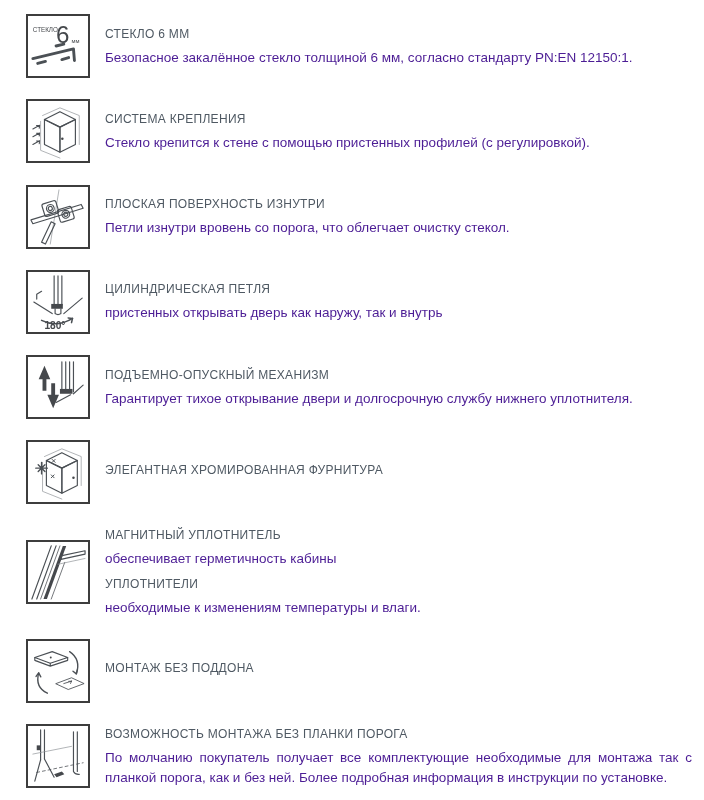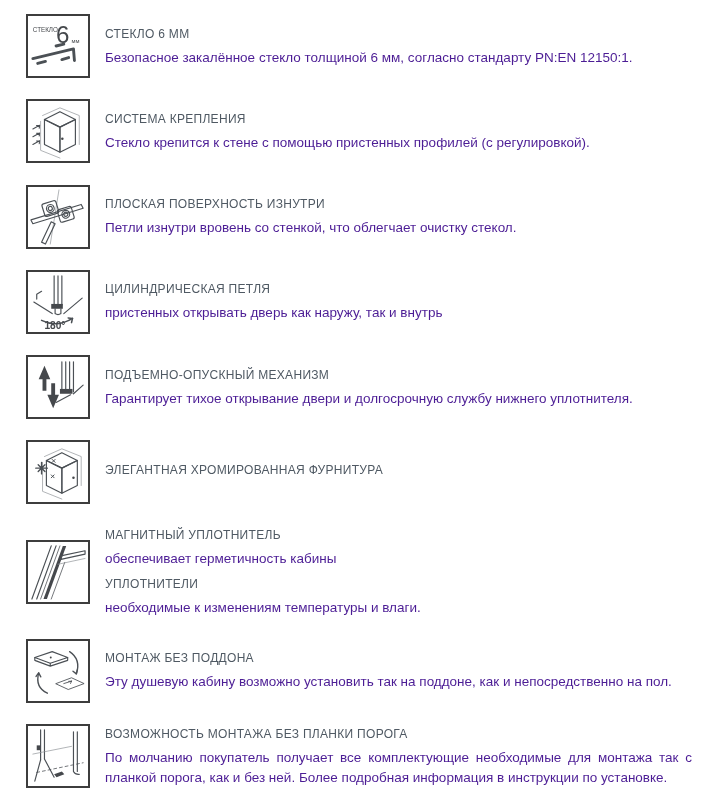--- a/index.html
+++ b/index.html
@@ -125,21 +125,21 @@
         <g transform="rotate(-17 38 27)">
           <rect x="30.5" y="20.5" width="15" height="13.5" rx="2"></rect>
           <circle cx="38" cy="27.2" r="4"></circle>
           <circle cx="38" cy="27.2" r="2.1"></circle>
         </g>
         <polygon points="13,56 23,35 27,37 17,58"></polygon>
       </svg>
     </div>
     <div class="txt">
       <p class="feat-title">ПЛОСКАЯ ПОВЕРХНОСТЬ ИЗНУТРИ</p>
-      <p class="feat-desc">Петли изнутри вровень со стенкой, что облегчает очистку стекол.</p>
+      <p class="feat-desc">Петли изнутри вровень со порога, что облегчает очистку стекол.</p>
     </div>
   </div>
 
   <div class="feature-row">
     <div class="icon-box">
       <svg viewBox="0 0 60 60">
         <path d="M26 3 V33 M30 3 V35 M34 3 V33"></path>
         <rect class="svg-fill" x="23" y="32" width="12" height="5"></rect>
         <path d="M27 37 v5 M33 37 v5 M27 42 q3 2 6 0"></path>
         <path d="M5 30 L24 42 M55 26 L36 42"></path>
@@ -226,21 +226,20 @@
         <path d="M19 53 Q6 47 10 32" stroke-width="1.4"></path>
         <path d="M10 32 l-2.7 3.6 M10 32 l2.2 4" stroke-width="1.4"></path>
         <g stroke-width="0.9">
           <polygon points="28,43 44,37 57,43 41,49"></polygon>
           <path d="M36 43 l8 -2.5 M44 40.5 l-3 0.2 M44 40.5 l-1 2.4"></path>
         </g>
       </svg>
     </div>
     <div class="txt">
       <p class="feat-title">МОНТАЖ БЕЗ ПОДДОНА</p>
-      <p class="feat-desc">Эту душевую кабину возможно установить так на поддоне, как и непосредственно на пол.</p>
     </div>
   </div>
 
   <div class="feature-row">
     <div class="icon-box">
       <svg viewBox="0 0 60 60">
         <path d="M12 3 V34 M16 3 V33"></path>
         <rect class="svg-fill" x="8" y="19" width="4" height="5"></rect>
         <path d="M12 34 L6 56 M16 33 L26 52"></path>
         <path d="M46 5 V46 M50 5 V46 M46 46 q2 3.5 6 3"></path>

